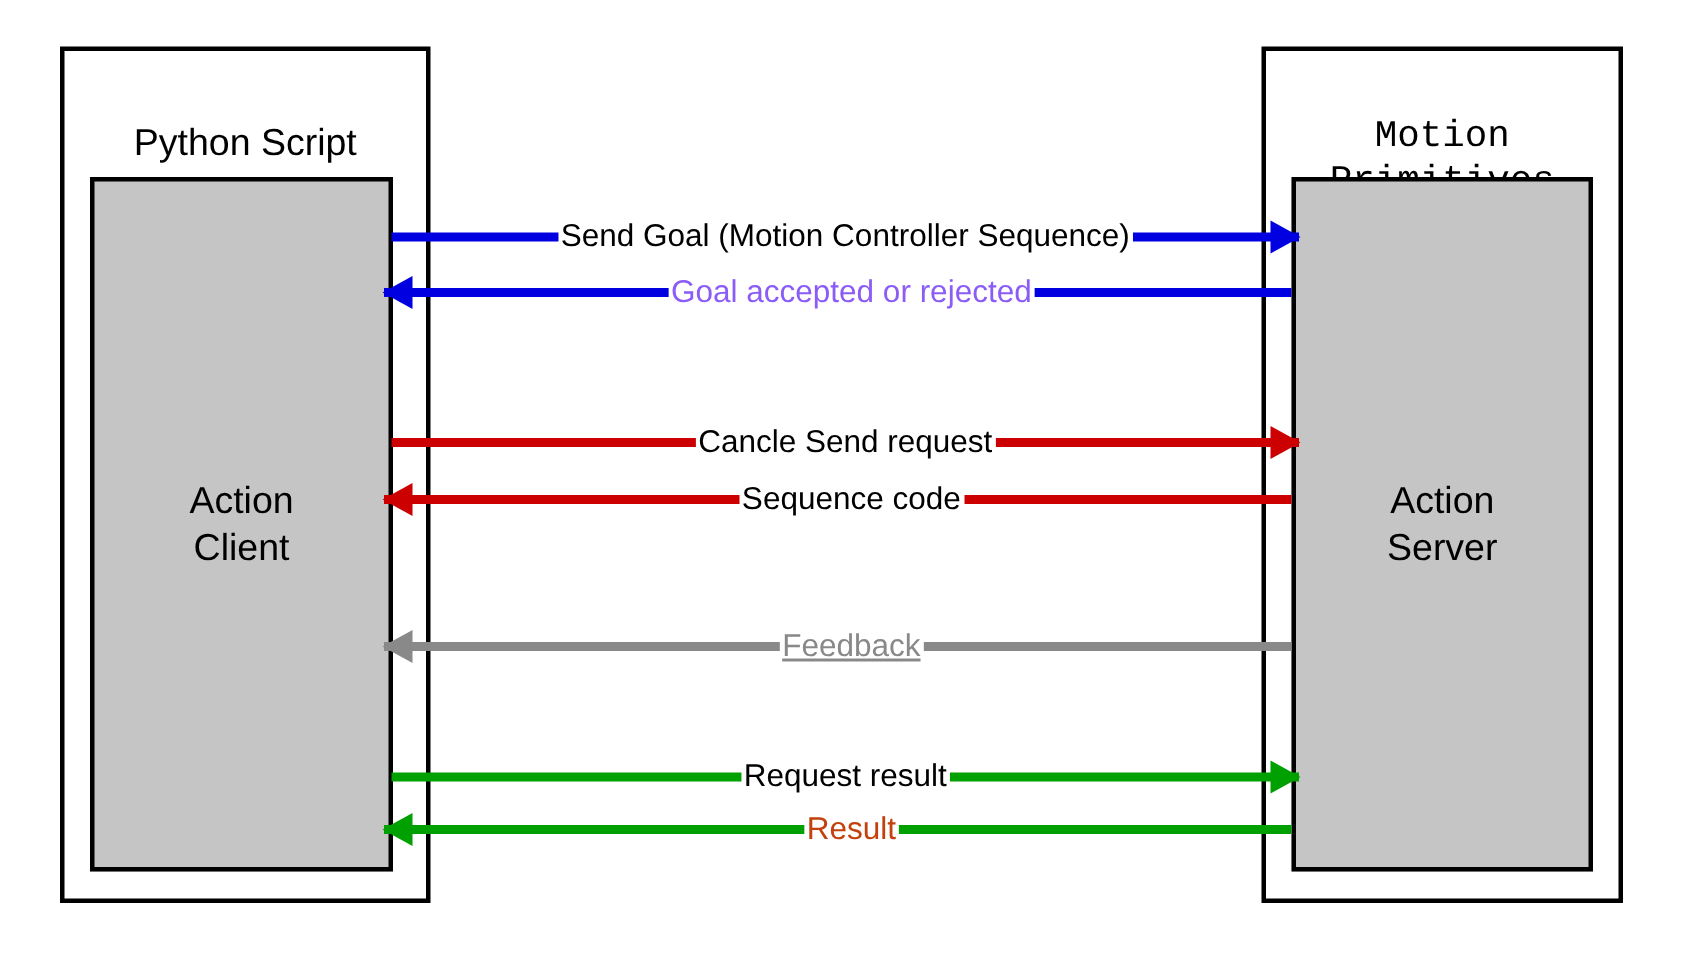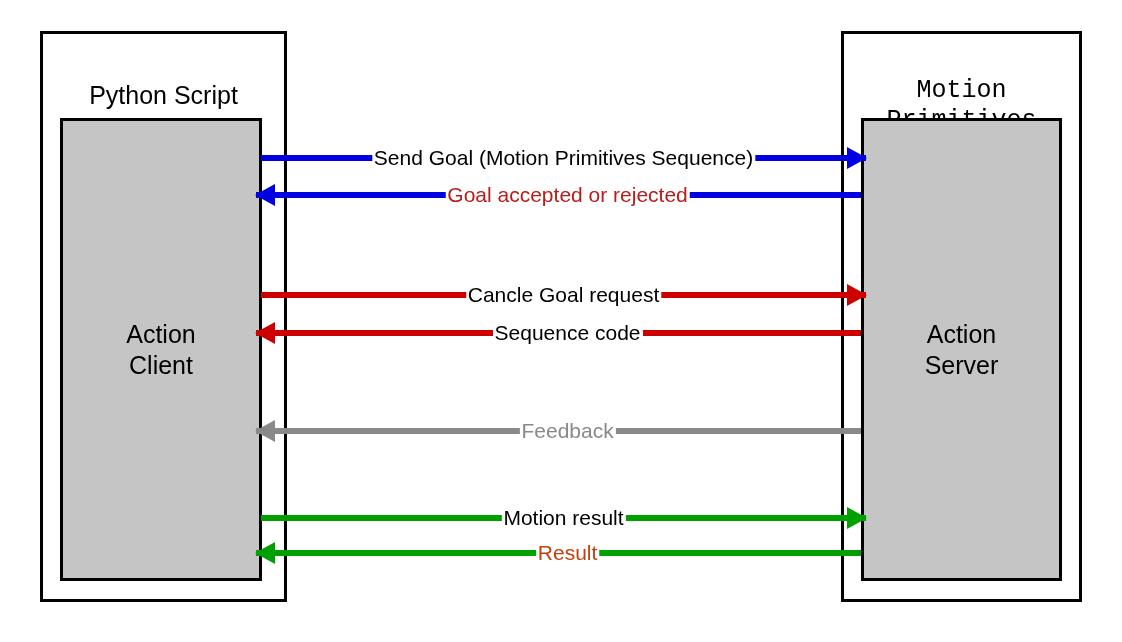--- a/index.html
+++ b/index.html
@@ -116,51 +116,51 @@
 Forward Controller</div>
   </div>
   <div class="inner-box" style="left:861px; top:118px; width:201px; height:463px;">
     <div class="inner-label">Action
 Server</div>
   </div>
 
   <div class="msg" style="left:261px; top:158px; width:605px;">
     <div class="msg-line" style="background:#0000e0;"></div>
     <div class="msg-head right" style="border-left-color:#0000e0;"></div>
-    <div class="msg-label" style="color:#000000;">Send Goal (Motion Primitives Sequence)</div>
+    <div class="msg-label" style="color:#000000;">Send Goal (Motion Controller Sequence)</div>
   </div>
 
   <div class="msg" style="left:256px; top:195px; width:605px;">
     <div class="msg-line" style="background:#0000e0;"></div>
     <div class="msg-head left" style="border-right-color:#0000e0;"></div>
-    <div class="msg-label" style="color:#b91c1c; left:51.5%;">Goal accepted or rejected</div>
+    <div class="msg-label" style="color:#8b5cf6; left:51.5%;">Goal accepted or rejected</div>
   </div>
 
   <div class="msg" style="left:261px; top:295px; width:605px;">
     <div class="msg-line" style="background:#cc0000;"></div>
     <div class="msg-head right" style="border-left-color:#cc0000;"></div>
-    <div class="msg-label" style="color:#000000;">Cancle Goal request</div>
+    <div class="msg-label" style="color:#000000;">Cancle Send request</div>
   </div>
 
   <div class="msg" style="left:256px; top:333px; width:605px;">
     <div class="msg-line" style="background:#cc0000;"></div>
     <div class="msg-head left" style="border-right-color:#cc0000;"></div>
     <div class="msg-label" style="color:#000000; left:51.5%;">Sequence code</div>
   </div>
 
   <div class="msg" style="left:256px; top:431px; width:605px;">
     <div class="msg-line" style="background:#898989;"></div>
     <div class="msg-head left" style="border-right-color:#898989;"></div>
-    <div class="msg-label" style="color:#898989; left:51.5%;">Feedback</div>
+    <div class="msg-label" style="color:#898989; left:51.5%;text-decoration:underline;">Feedback</div>
   </div>
 
   <div class="msg" style="left:261px; top:518px; width:605px;">
     <div class="msg-line" style="background:#00a000;"></div>
     <div class="msg-head right" style="border-left-color:#00a000;"></div>
-    <div class="msg-label" style="color:#000000;">Motion result</div>
+    <div class="msg-label" style="color:#000000;">Request result</div>
   </div>
 
   <div class="msg" style="left:256px; top:553px; width:605px;">
     <div class="msg-line" style="background:#00a000;"></div>
     <div class="msg-head left" style="border-right-color:#00a000;"></div>
     <div class="msg-label" style="color:#c2410c; left:51.5%;">Result</div>
   </div>
 
 </div>
 

